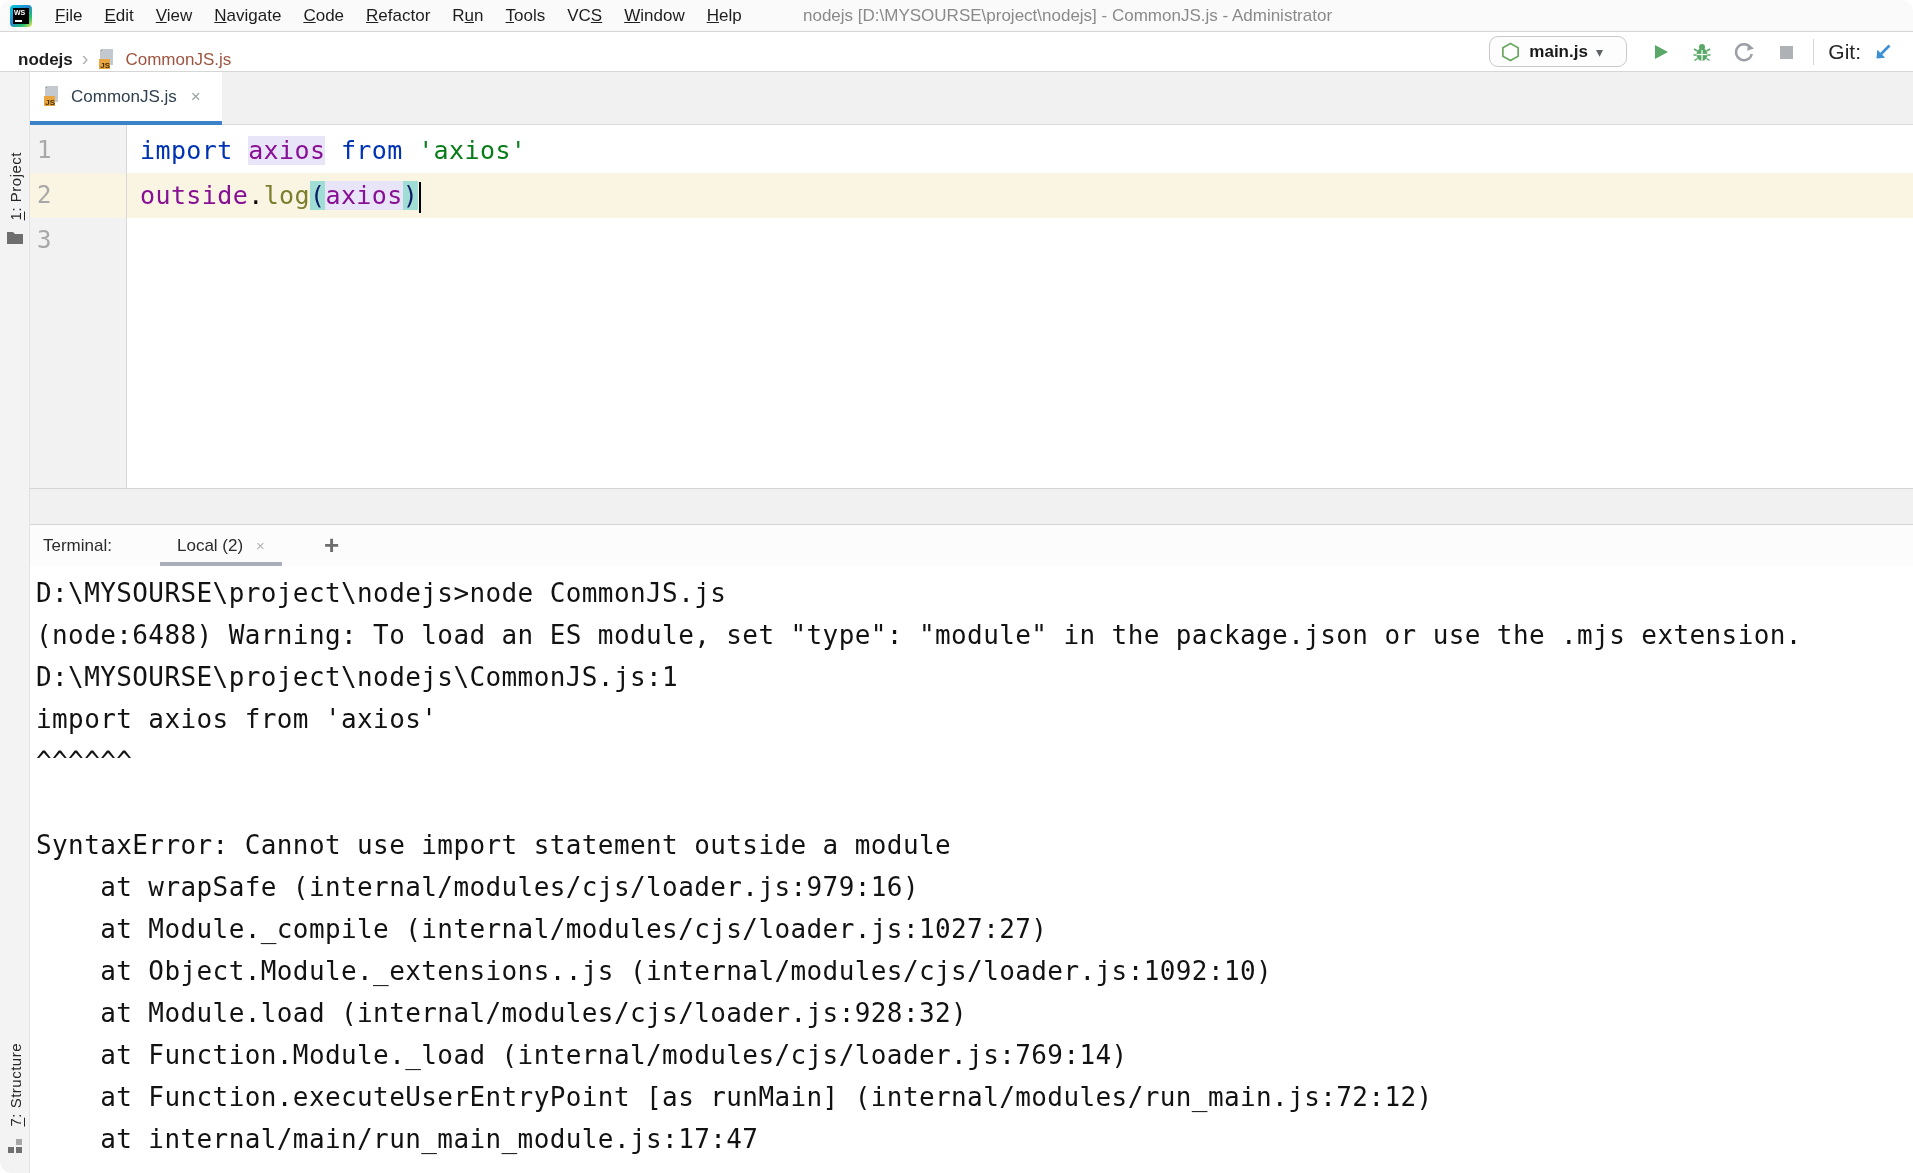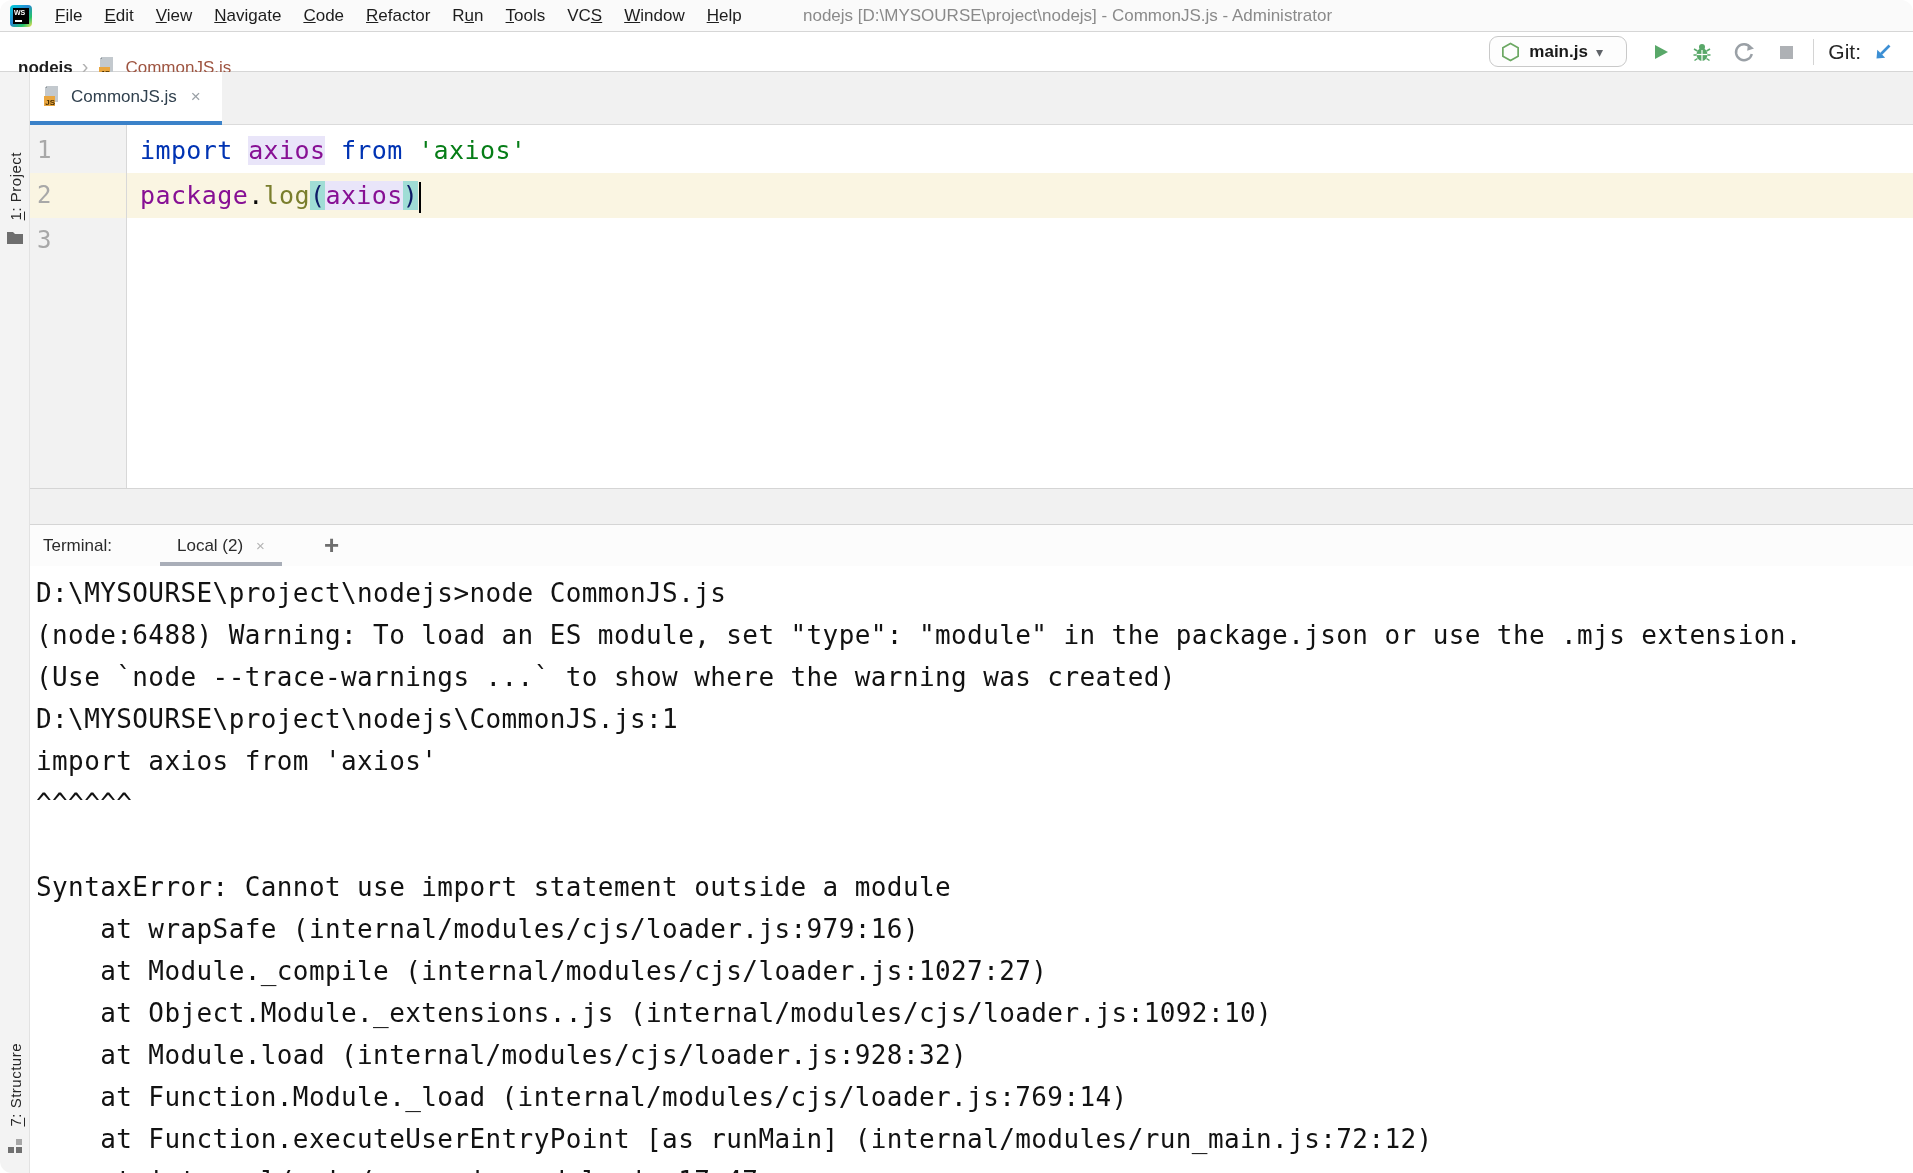--- a/index.html
+++ b/index.html
@@ -29,21 +29,21 @@
   .window-title {
     position:absolute; left:803px; top:0; height:32px; display:flex; align-items:center;
     font-size:17px; color:#8a8a8a; white-space:nowrap;
   }
 
   
   .toolbar {
     position:absolute; left:0; top:32px; width:1913px; height:40px;
     background:#ffffff; border-bottom:1px solid #d6d6d6;
   }
-  .breadcrumbs { position:absolute; left:18px; top:16px; height:39px; display:flex; align-items:center;justify-content:center; }
+  .breadcrumbs { position:absolute; left:18px; top:8px; height:39px; display:flex; align-items:center;justify-content:center; }
   .crumb-project { font-size:17px; font-weight:bold; color:#1d1d1d; }
   .crumb-sep { font-size:20px; color:#b0b0b0; margin:0 9px 2px 9px; }
   .crumb-file { font-size:17px; color:#9e5440; margin-left:7px; }
   .toolbar-right { position:absolute; right:16px; top:0; height:39px; display:flex; align-items:center; }
   .run-combo {
     height:31px; min-width:138px; border:1px solid #c9c9c9; border-radius:9px; background:#fdfdfd;
     display:flex; align-items:center; padding:0 10px; cursor:default;
   }
   .run-combo .combo-label { font-size:17px; font-weight:600; color:#1a1a1a; margin:0 8px; }
   .combo-arrow { font-size:14px; color:#5f6368; }
@@ -245,40 +245,39 @@
   </div>
 
   <div class="editor">
     <div class="gutter-bg"></div>
     <div class="caret-line-bg"></div>
     <div class="gutter-num gn1">1</div>
     <div class="gutter-num gn2">2</div>
     <div class="gutter-num gn3">3</div>
     <div class="gutter-border"></div>
     <div class="code-line cl1"><span class="tok-kw">import </span><span class="tok-id-hl">axios</span><span> </span><span class="tok-kw">from </span><span class="tok-str">'axios'</span></div>
-    <div class="code-line cl2"><span class="tok-id">package</span><span>.</span><span class="tok-method">log</span><span class="tok-brace">(</span><span class="tok-id-hl">axios</span><span class="tok-brace">)</span><span class="caret"></span></div>
+    <div class="code-line cl2"><span class="tok-id">outside</span><span>.</span><span class="tok-method">log</span><span class="tok-brace">(</span><span class="tok-id-hl">axios</span><span class="tok-brace">)</span><span class="caret"></span></div>
     <div class="code-line cl3"></div>
   </div>
 
   <div class="split-band"></div>
 
   <div class="term-header">
     <span class="term-label">Terminal:</span>
     <div class="term-tab">
       <span class="tab-title">Local (2)</span>
       <span class="tab-close">×</span>
       <div class="tab-underline"></div>
     </div>
     <span class="new-term-btn">+</span>
   </div>
 
   <div class="terminal">
     <div class="tline">D:\MYSOURSE\project\nodejs&gt;node CommonJS.js</div>
     <div class="tline">(node:6488) Warning: To load an ES module, set "type": "module" in the package.json or use the .mjs extension.</div>
-    <div class="tline">(Use `node --trace-warnings ...` to show where the warning was created)</div>
     <div class="tline">D:\MYSOURSE\project\nodejs\CommonJS.js:1</div>
     <div class="tline">import axios from 'axios'</div>
     <div class="tline">^^^^^^</div>
     <div class="tline"></div>
     <div class="tline">SyntaxError: Cannot use import statement outside a module</div>
     <div class="tline">    at wrapSafe (internal/modules/cjs/loader.js:979:16)</div>
     <div class="tline">    at Module._compile (internal/modules/cjs/loader.js:1027:27)</div>
     <div class="tline">    at Object.Module._extensions..js (internal/modules/cjs/loader.js:1092:10)</div>
     <div class="tline">    at Module.load (internal/modules/cjs/loader.js:928:32)</div>
     <div class="tline">    at Function.Module._load (internal/modules/cjs/loader.js:769:14)</div>

